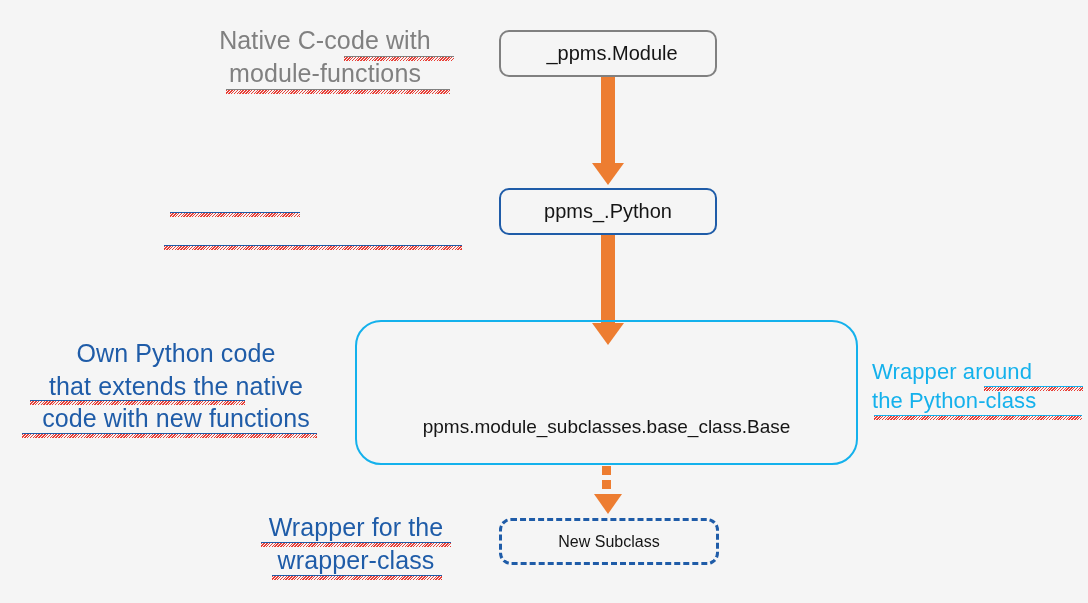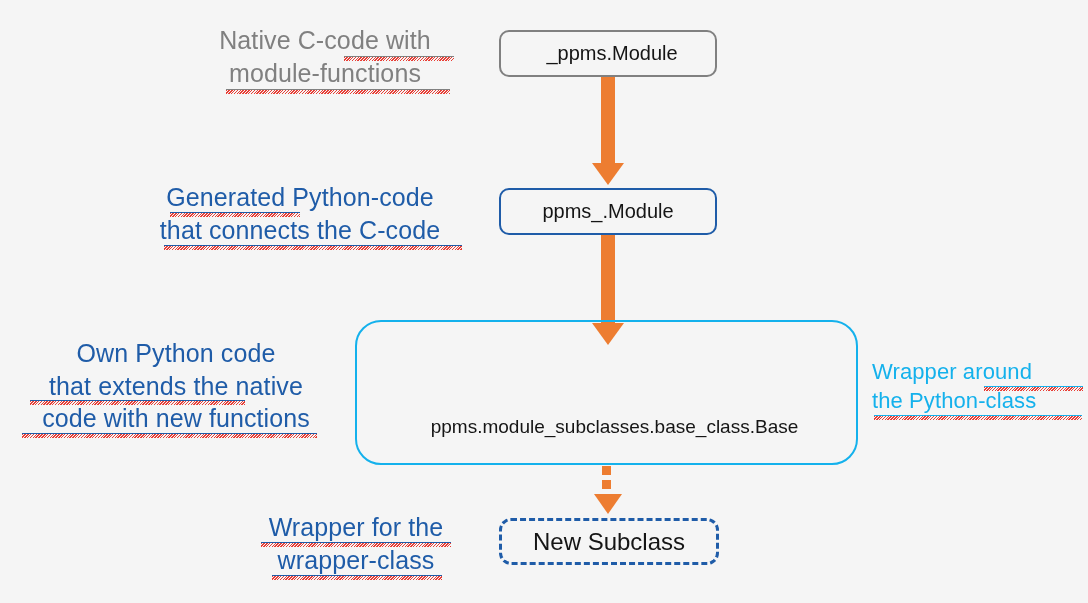--- a/index.html
+++ b/index.html
@@ -73,21 +73,20 @@
     border: 2px solid #14b1ec;
     border-radius: 26px;
     background: transparent;
   }
 
   .plain-label {
     position: absolute;
     color: #151515;
     text-align: center;
     white-space: nowrap;
-    padding-left: 8px;
   }
 
   
   .arrow-shaft {
     position: absolute;
     background: #ed7d31;
   }
   .arrow-head {
     position: absolute;
     width: 0;
@@ -116,29 +115,27 @@
   <div class="ul gray" style="left:226px; top:89px; width:224px;"></div>
   <div class="sq" style="left:226px; top:90px; width:224px;"></div>
 
   <div class="box box-gray" style="left:499px; top:30px; width:218px; height:47px; font-size:20px;padding-left:8px;">
     <span>_ppms.Module</span>
   </div>
 
   <div class="arrow-shaft" style="left:601px; top:77px; width:14px; height:88px;"></div>
   <div class="arrow-head" style="left:592px; top:163px;"></div>
 
-  <div class="caption blue" style="left:130px; top:181px; width:340px; font-size:25px;">Generated Python-code
-that connects the C-code</div>
   <div class="ul blue" style="left:170px; top:212px; width:130px;"></div>
   <div class="sq" style="left:170px; top:213px; width:130px;"></div>
   <div class="ul blue" style="left:164px; top:245px; width:298px;"></div>
   <div class="sq" style="left:164px; top:246px; width:298px;"></div>
 
   <div class="box box-blue" style="left:499px; top:188px; width:218px; height:47px; font-size:20px;">
-    <span>ppms_.Module</span>
+    <span>ppms_.Python</span>
   </div>
 
   <div class="arrow-shaft" style="left:601px; top:235px; width:14px; height:92px;"></div>
   <div class="arrow-head" style="left:592px; top:323px;"></div>
 
   <div class="caption blue" style="left:16px; top:337px; width:320px; font-size:25px;">Own Python code
 that extends the native
 code with new functions</div>
   <div class="ul blue" style="left:30px; top:400px; width:215px;"></div>
   <div class="sq" style="left:30px; top:401px; width:215px;"></div>
@@ -160,17 +157,17 @@
   <div class="arrow-dotted" style="left:602px; top:466px; width:13px; height:28px;"></div>
   <div class="arrow-head" style="left:594px; top:494px; border-left-width:14px; border-right-width:14px; border-top-width:20px;"></div>
 
   <div class="caption blue" style="left:240px; top:511px; width:232px; font-size:25px;">Wrapper for the
 wrapper-class</div>
   <div class="ul blue" style="left:261px; top:542px; width:190px;"></div>
   <div class="sq" style="left:261px; top:543px; width:190px;"></div>
   <div class="ul blue" style="left:272px; top:575px; width:170px;"></div>
   <div class="sq" style="left:272px; top:576px; width:170px;"></div>
 
-  <div class="box box-dashed" style="left:499px; top:518px; width:220px; height:47px; font-size:24px; border-radius:12px;justify-content:center;">
+  <div class="box box-dashed" style="left:499px; top:518px; width:220px; height:47px; font-size:16px; border-radius:12px;justify-content:center;">
     <span>New Subclass</span>
   </div>
 
 </div>
 
 </body></html>

